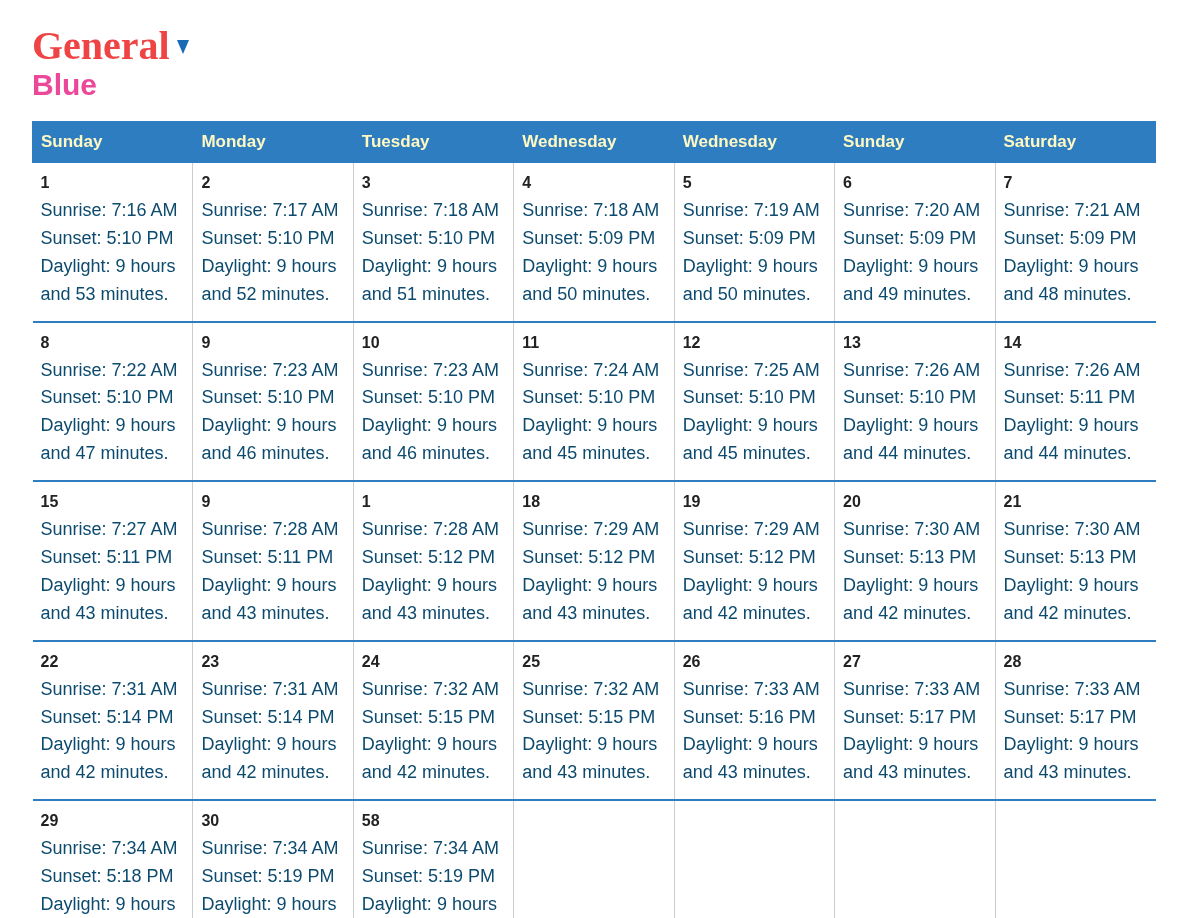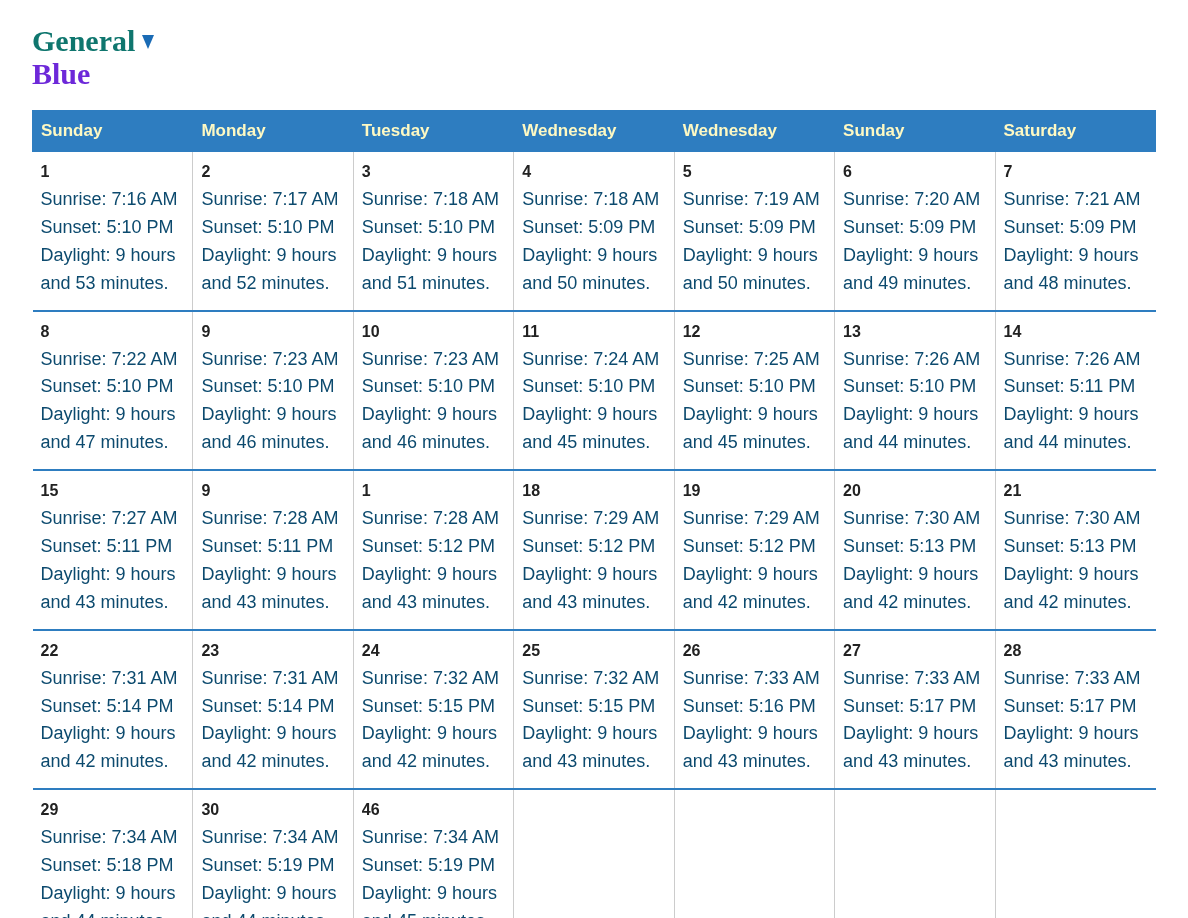--- a/index.html
+++ b/index.html
@@ -32,22 +32,22 @@
       font-size: 30px;
       font-weight: bold;
       color: #222;
       font-family: Georgia, serif;
       display: flex;
       align-items: center;
     }
     .logo-blue-line {
       font-size: 30px;
       font-weight: bold;
-      color: #6d28d9;
-      font-family: Liberation Serif, serif;
+      color: #ec4899;
+      font-family: Liberation Sans, sans-serif;
     }
     .title-block {
       text-align: right;
     }
     .month-title {
       font-size: 52px;
       font-weight: bold;
       color: #222;
       line-height: 1.1;
     }
@@ -100,21 +100,21 @@
       background: #fff;
     }
   </style>
 </head>
 <body>
 
 <div class="header-area">
   <div class="logo">
     <div class="logo-text-block">
       <div class="logo-general-line">
-        <span style="font-family:Georgia,serif;font-size:30px;font-weight:bold;color:#0f766e;">General</span>
+        <span style="font-family:Georgia,serif;font-size:40px;font-weight:bold;color:#ef4444;">General</span>
         <svg width="22" height="22" viewBox="0 0 22 22" style="margin-left:2px;margin-bottom:-2px;">
           <polygon points="5,4 17,4 11,18" fill="#1a6bb5"></polygon>
         </svg>
       </div>
       <div class="logo-blue-line">Blue</div>
     </div>
   </div>
 </div>
 
 <table>
@@ -253,21 +253,21 @@
       <tr>
         <td>
         <span class="day-number">29</span>
         <span class="day-info">Sunrise: 7:34 AM<br>Sunset: 5:18 PM<br>Daylight: 9 hours<br>and 44 minutes.</span>
       </td>
         <td>
         <span class="day-number">30</span>
         <span class="day-info">Sunrise: 7:34 AM<br>Sunset: 5:19 PM<br>Daylight: 9 hours<br>and 44 minutes.</span>
       </td>
         <td>
-        <span class="day-number">46</span>
+        <span class="day-number">58</span>
         <span class="day-info">Sunrise: 7:34 AM<br>Sunset: 5:19 PM<br>Daylight: 9 hours<br>and 45 minutes.</span>
       </td>
         <td class="empty-cell"></td>
         <td class="empty-cell"></td>
         <td class="empty-cell"></td>
         <td class="empty-cell"></td>
       </tr>
     </tbody>
 </table>
 

